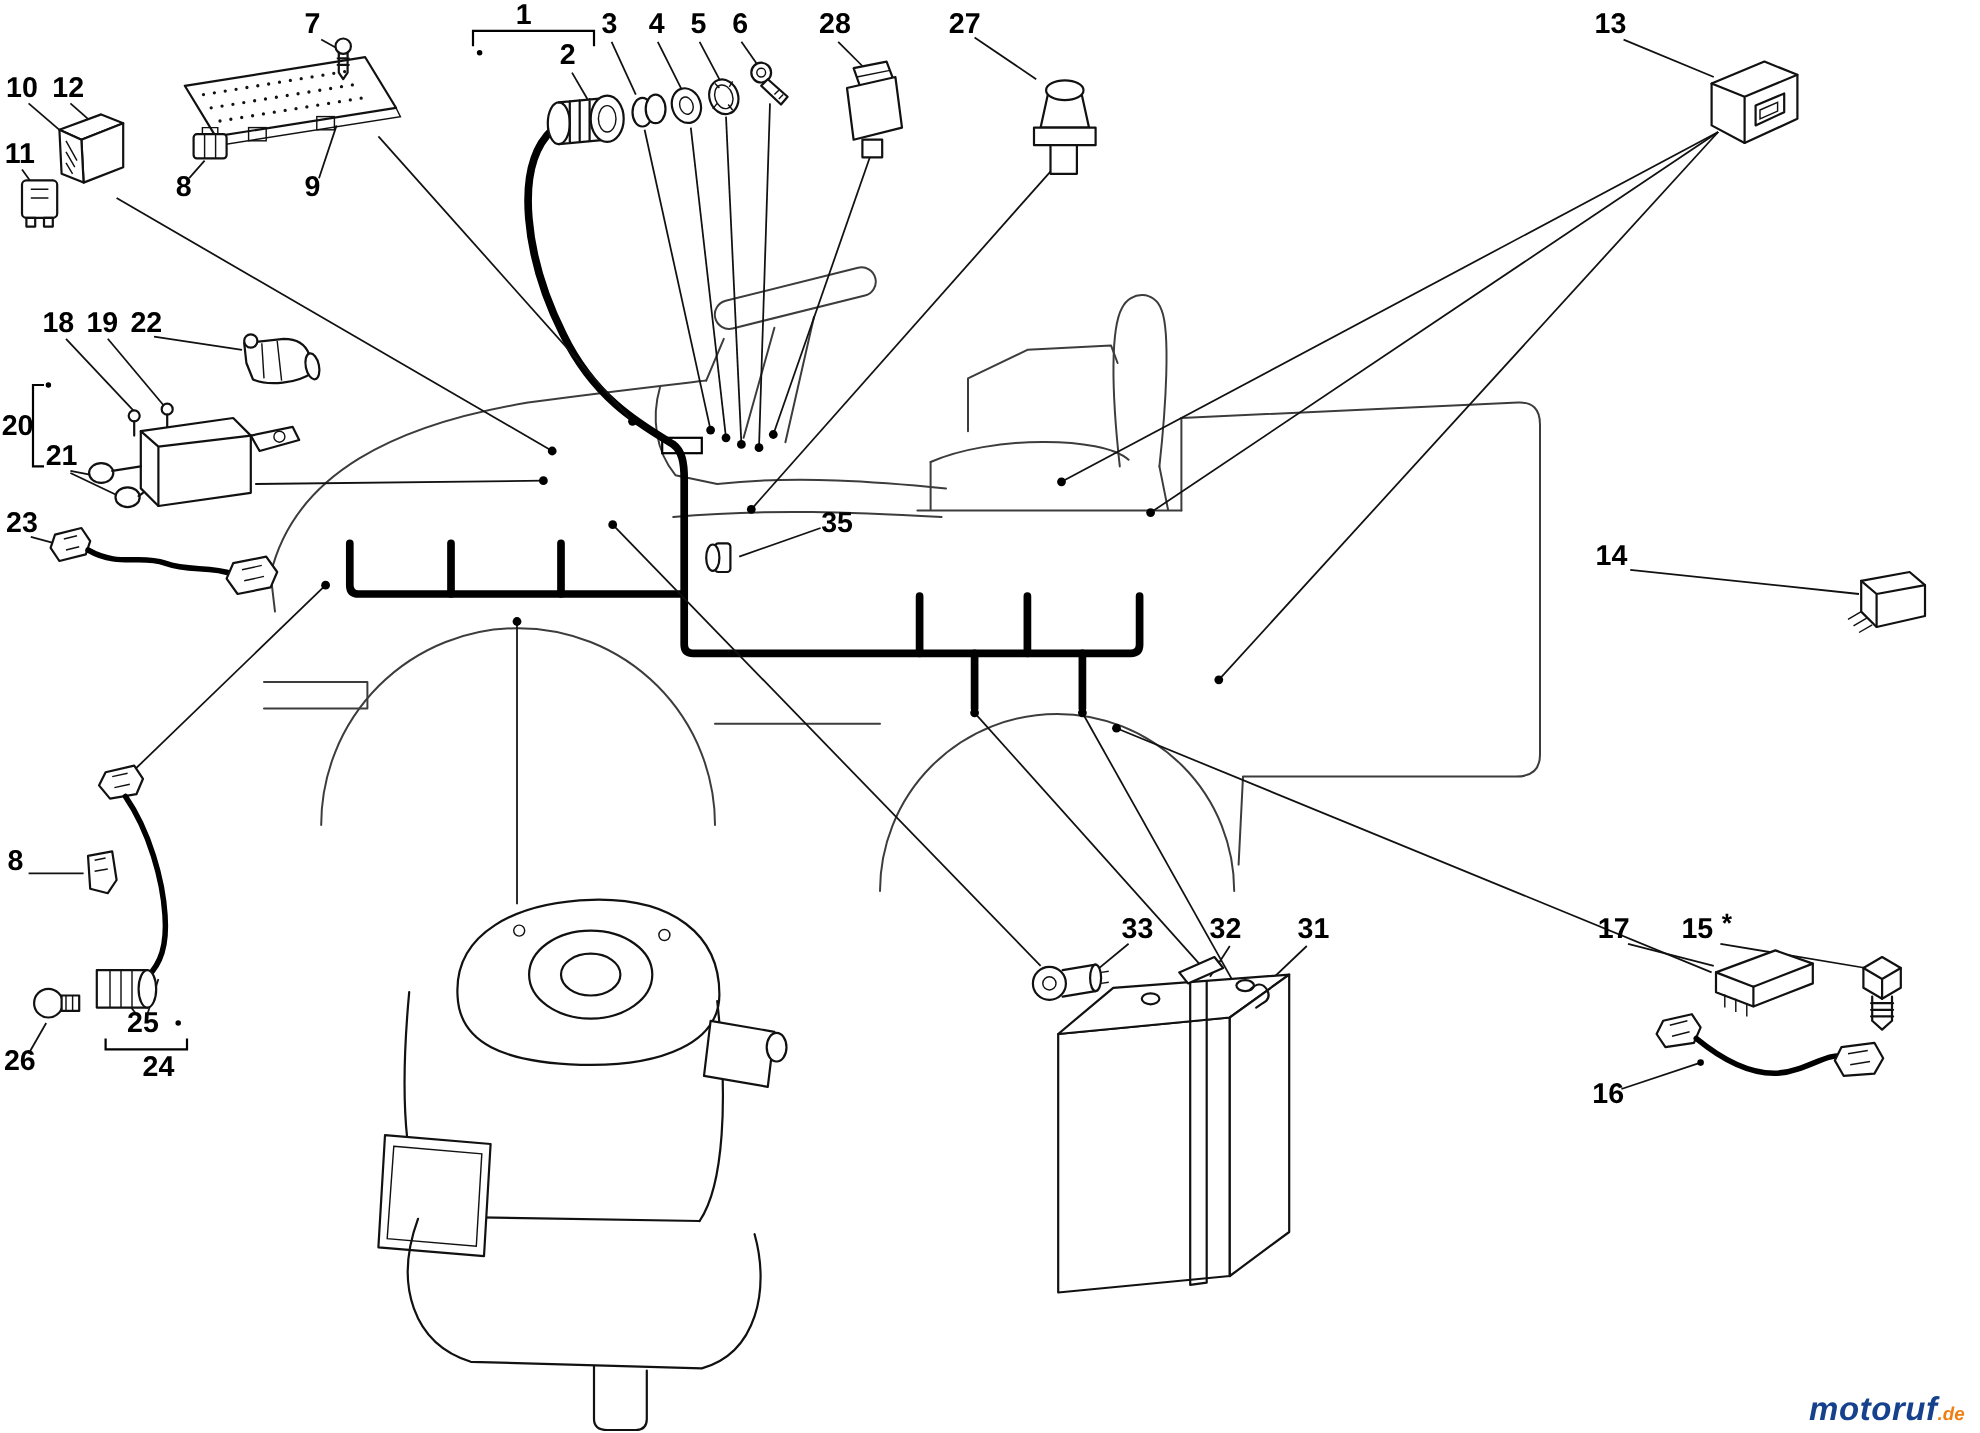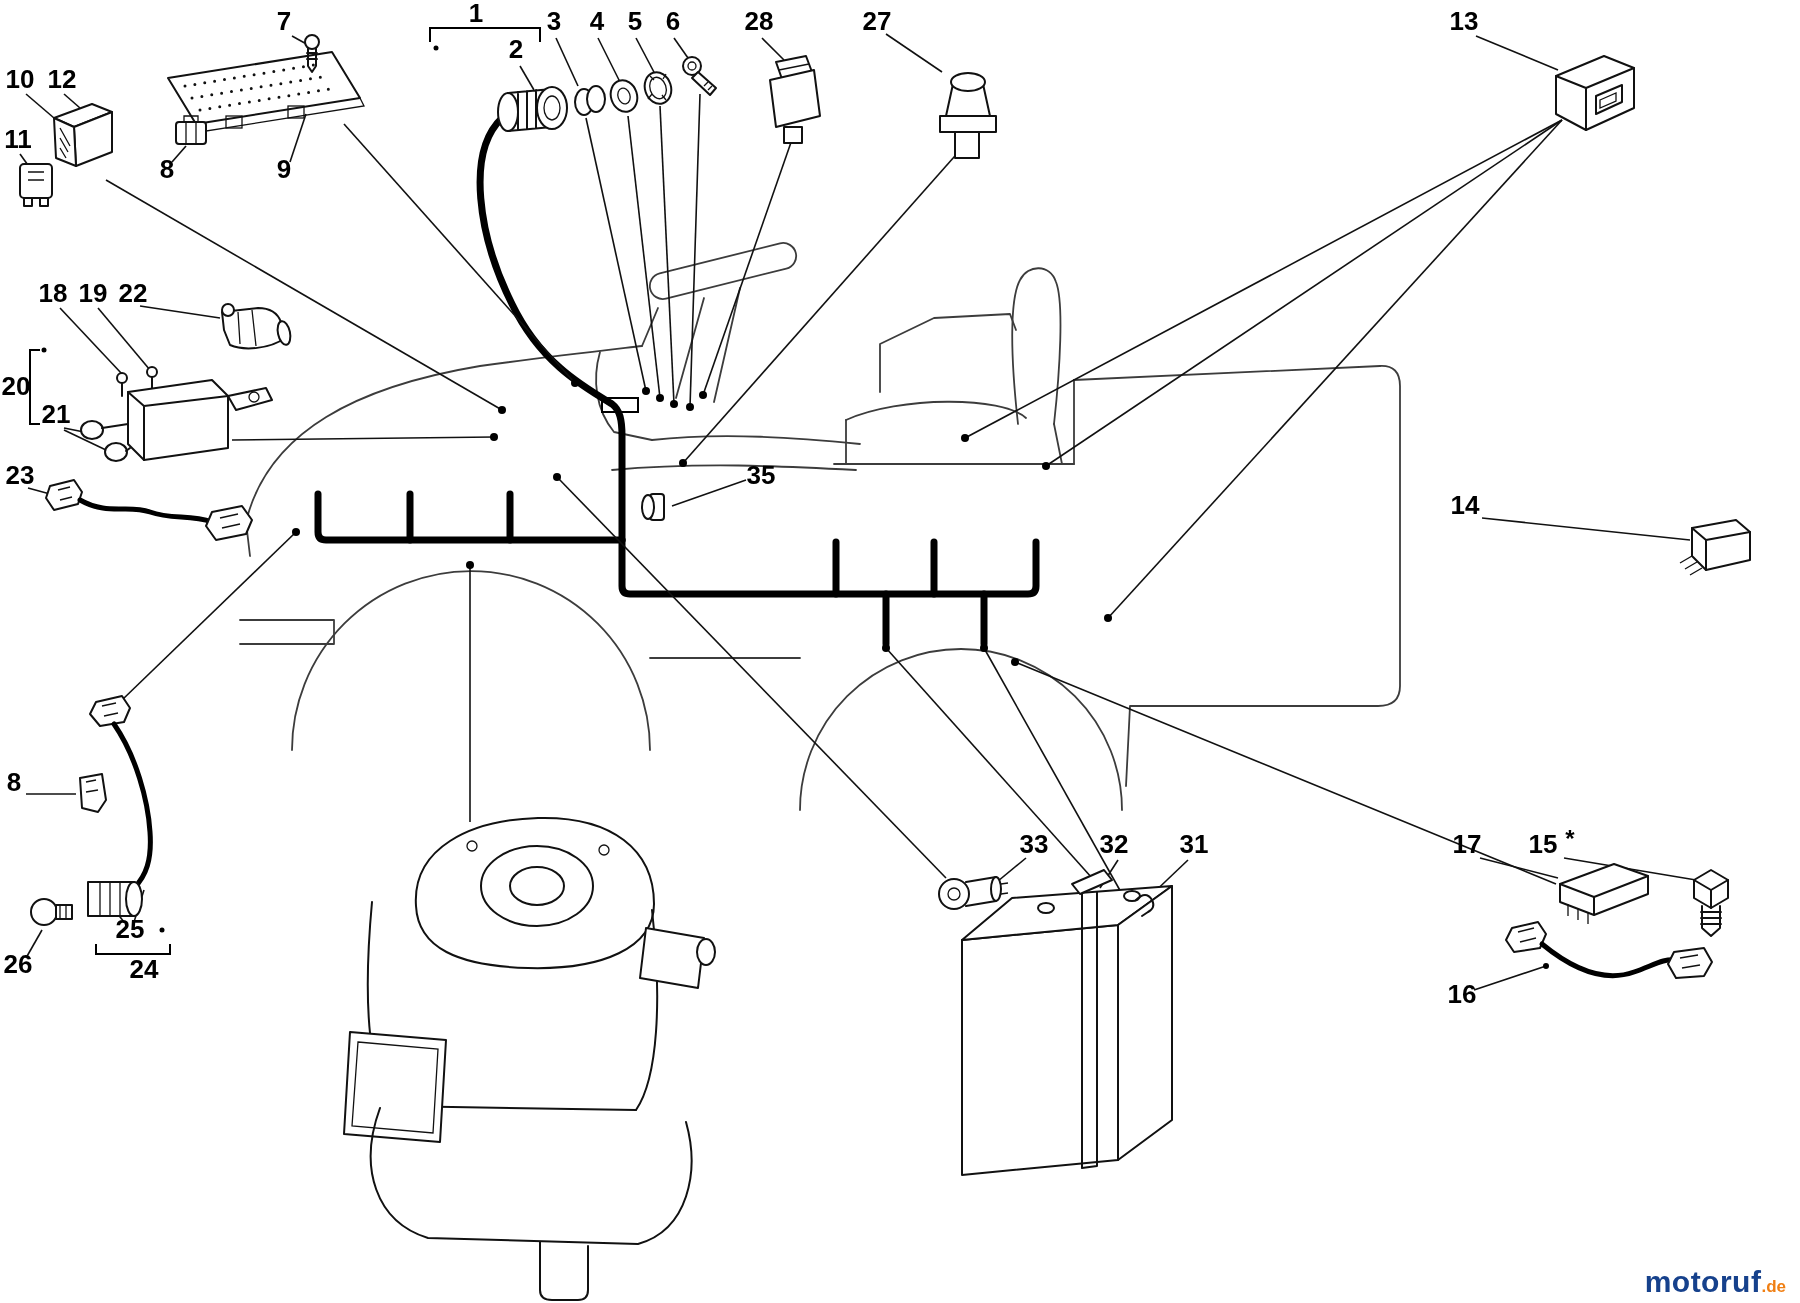--- a/index.html
+++ b/index.html
@@ -10,21 +10,21 @@
   .lbl-star{font-family:"Liberation Sans",sans-serif;font-weight:bold;font-size:24px;fill:#000;text-anchor:middle;}
   .leader{stroke:#111;stroke-width:1.6;fill:none;}
   .bracket{stroke:#000;stroke-width:2;fill:none;}
   .dot{fill:#000;}
   .part{stroke:#111;stroke-width:2;fill:#fff;stroke-linejoin:round;}
   .partline{stroke:#111;stroke-width:2;fill:none;stroke-linejoin:round;stroke-linecap:round;}
   .thin{stroke:#111;stroke-width:1.3;fill:none;}
   .outline{stroke:#3c3c3c;stroke-width:1.8;fill:none;stroke-linejoin:round;stroke-linecap:round;}
   .harness{stroke:#000;stroke-width:7;fill:none;stroke-linejoin:round;stroke-linecap:round;}
   .wire{stroke:#000;stroke-width:5;fill:none;stroke-linecap:round;}
-  .watermark{position:absolute;right:14px;bottom:6px;line-height:1;}
+  .watermark{position:absolute;right:14px;bottom:6px;line-height:1;font-style:italic;}
   .wm-brand{font-weight:bold;font-size:30px;color:#16418c;letter-spacing:0.5px;}
   .wm-tld{font-weight:bold;font-size:17px;color:#f07f13;}
 </style>
 </head>
 <body>
 
 <div class="stage">
 <svg width="1800" height="1303" viewBox="0 0 1800 1303">
 
   <g>

